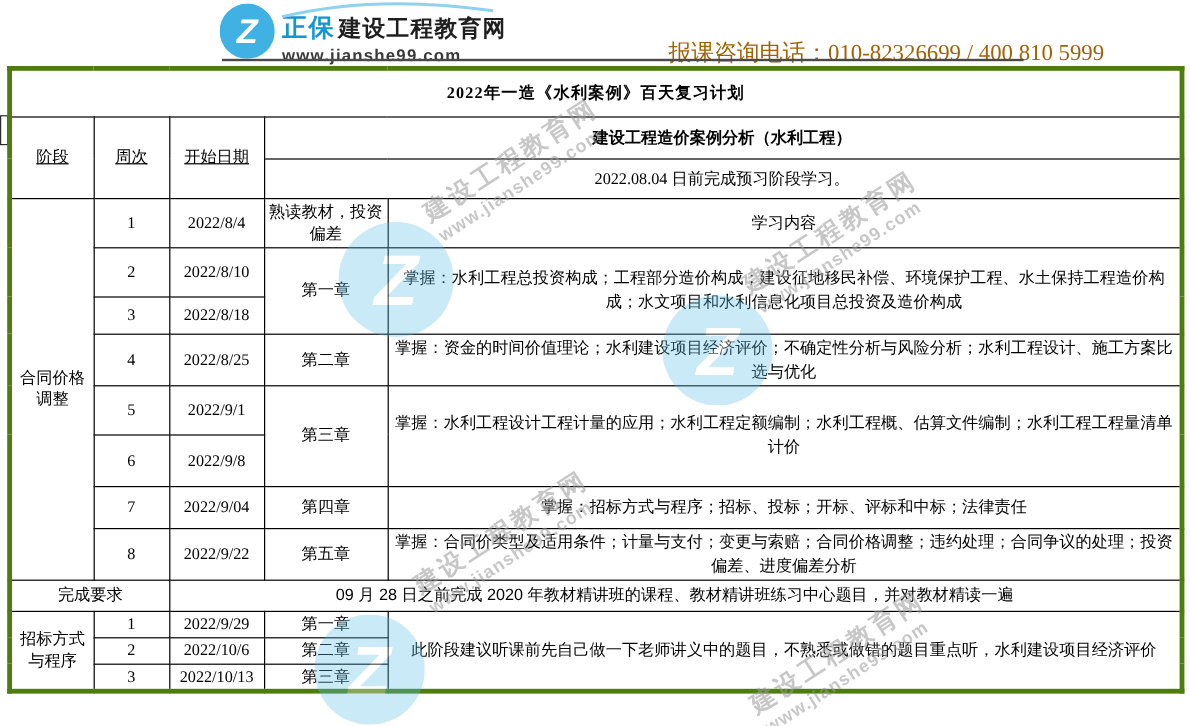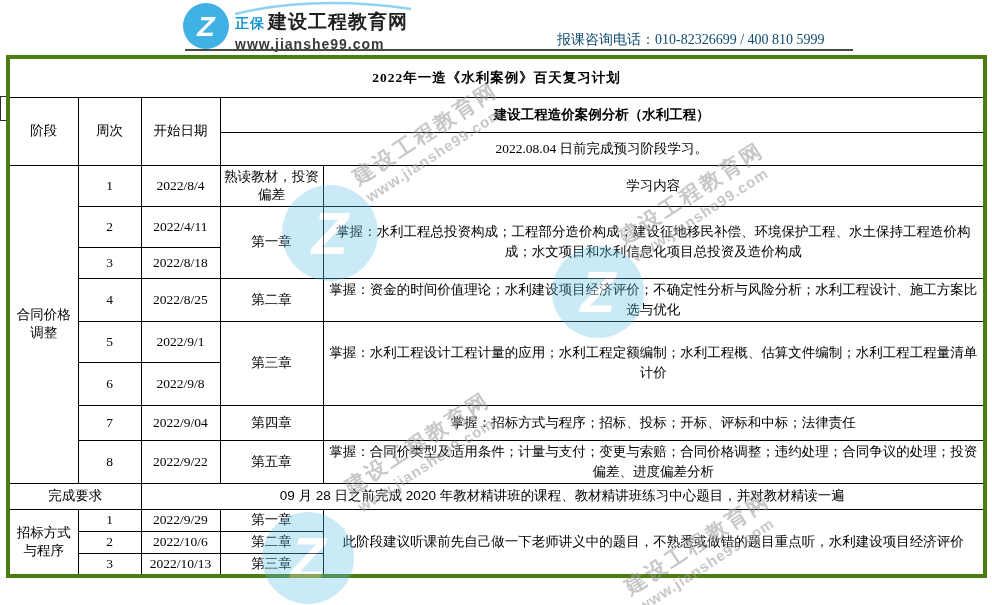--- a/index.html
+++ b/index.html
@@ -9,41 +9,41 @@
     position:relative; width:992px; height:605px; background:#fff;
     overflow:hidden; margin:0 auto;
   }
 
   
   .logo { position:absolute; left:183px; top:3px; display:flex; align-items:flex-start; }
   .logo-circle { width:46px; height:46px; }
   .logo-textwrap { position:relative; margin-left:6px; padding-top:6px; }
   .logo-arc { position:absolute; left:-2px; top:-2px; }
   .logo-line1 { display:flex; align-items:baseline; white-space:nowrap; }
-  .brand-zh { font-size:14px; font-weight:bold; color:#1795d3; letter-spacing:1px; }
+  .brand-zh { font-size:21px; font-weight:bold; color:#1795d3; letter-spacing:1px; }
   .brand-name { font-size:19px; font-weight:bold; color:#1f1f1f; margin-left:3px; letter-spacing:1px; }
   .brand-url { font-size:14px; font-weight:bold; color:#3a3a3a; margin-top:1px; letter-spacing:1px; }
-  .phone { position:absolute; left:557px; top:31px; font-size:14px; color:#0c4a6e; white-space:nowrap; }
+  .phone { position:absolute; left:557px; top:31px; font-size:19px; color:#a16207; white-space:nowrap; }
   .phone .num { font-family:"Liberation Serif", serif; }
   .header-rule { position:absolute; left:185px; top:49px; width:668px; border-top:2px solid #4a4a4a; }
   .corner-artifact { position:absolute; left:0; top:96px; width:7px; height:25px; border:1px solid #2a2a2a; background:#fff; }
 
   
   table.plan {
     position:absolute; left:6px; top:55px; width:981px;
     border-collapse:collapse; table-layout:fixed;
     border:4px solid #4d7c0f; background:transparent;
   }
   table.plan td { border:1px solid #000; text-align:center; vertical-align:middle; font-size:13.5px; padding:1px 3px; background:transparent; }
   .title-row td { height:40px; font-family:"Liberation Serif", serif; font-size:19px; font-weight:bold; letter-spacing:1px; }
   .hrow1 td { height:35px; }
   .hrow2 td { height:33px;font-family:Liberation Serif, serif; }
   .course-title { font-weight:bold; font-size:14px;margin-left:40px; }
   .course-note { font-size:13px; }
-  .colhead { font-size:14.5px; }
+  .colhead { font-size:14.5px;text-decoration:underline; }
   .r43 td { height:41px; }
   .r33 td { height:31px; }
   .r44 td { height:42px; }
   .r45 td { height:43px; }
   .r37 td { height:35px; }
   .reqrow td { height:26px; }
   .p2row td { height:22px; }
   td.content { text-align:left; padding:2px 4px; line-height:20px; }
   td.date, td.week { font-family:"Liberation Serif", serif; font-size:14.5px; }
   td.phase-label { font-size:14.5px; }
@@ -110,21 +110,21 @@
       <tr class="r43">
         <td rowspan="8" class="phase-label">合同价格调整</td>
         <td class="week">1</td>
         <td class="date">2022/8/4</td>
         <td>熟读教材，投资偏差</td>
         <td class="center-note">学习内容</td>
       </tr>
 
       <tr class="r43">
         <td class="week">2</td>
-        <td class="date">2022/4/11</td>
+        <td class="date">2022/8/10</td>
         <td rowspan="2" class="chapter">第一章</td>
         <td rowspan="2" class="content">掌握：水利工程总投资构成；工程部分造价构成；建设征地移民补偿、环境保护工程、水土保持工程造价构成；水文项目和水利信息化项目总投资及造价构成</td>
       </tr>
       <tr class="r33">
         <td class="week">3</td>
         <td class="date">2022/8/18</td>
       </tr>
 
       <tr class="r44">
         <td class="week">4</td>

